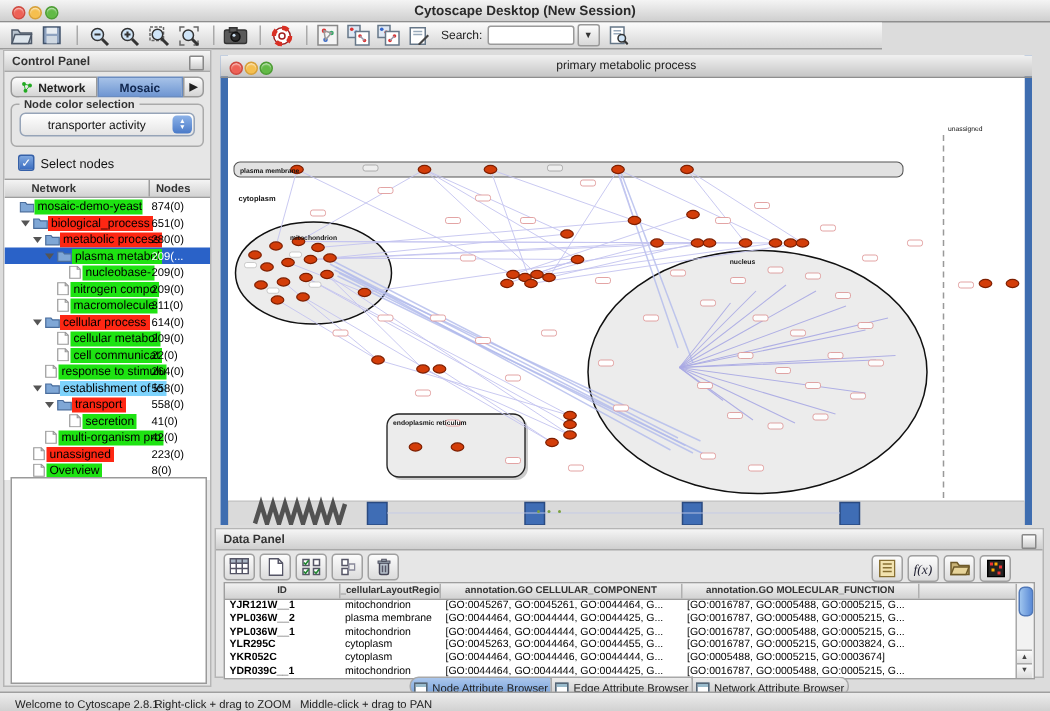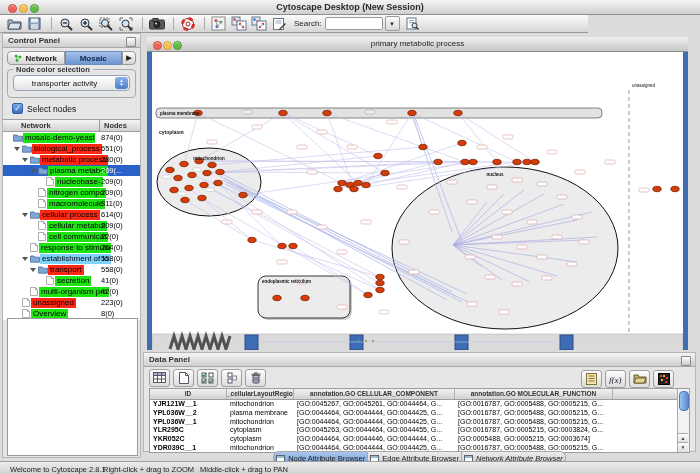--- a/index.html
+++ b/index.html
@@ -90,21 +90,21 @@
   .vscroll{position:absolute;right:0;top:0;width:11px;height:100%;border-left:1px solid #aaa;background:#f2f2f2;}
   .vthumb{position:absolute;left:1px;top:2px;width:8px;height:18px;border-radius:4px;
     background:linear-gradient(90deg,#9ec4ee,#5a8ad6);border:1px solid #5078b8;}
   .varrow{position:absolute;left:0;width:10px;height:9px;border-top:1px solid #aaa;font-size:5px;color:#444;
     text-align:center;line-height:9px;background:linear-gradient(#fcfcfc,#ddd);}
   
   .attrtabs{left:143px;top:451px;width:553px;height:13px;display:flex;justify-content:center;align-items:center;}
   .atab{display:flex;align-items:flex-end;height:11px;padding:0 2px;font-size:7.5px;color:#222;
     background:linear-gradient(#ececec,#cfcfcf);border:1px solid #a8a8a8;border-left:none;}
   .atab.first{border-left:1px solid #a8a8a8;border-radius:6px 0 0 6px;}
-  .atab.last{border-radius:0 6px 6px 0;font-style:italic;}
+  .atab.last{border-radius:0 6px 6px 0;}
   .atab.sel{background:linear-gradient(#aac6ec,#7aa3da);}
   .grid-ic{width:7px;height:6px;margin-right:3px;
     background:linear-gradient(#fff,#fff) ,#89a;border:1px solid #567;
     box-shadow:inset 0 2px 0 #9bc;}
   
   .statusbar{left:0;top:461px;width:700px;height:13px;background:linear-gradient(#ececec,#cfcfcf);
     border-top:1px solid #9f9f9f;font-size:7.5px;color:#222;}
   .statusbar span{position:absolute;top:2.5px;}
 </style>
 </head>

